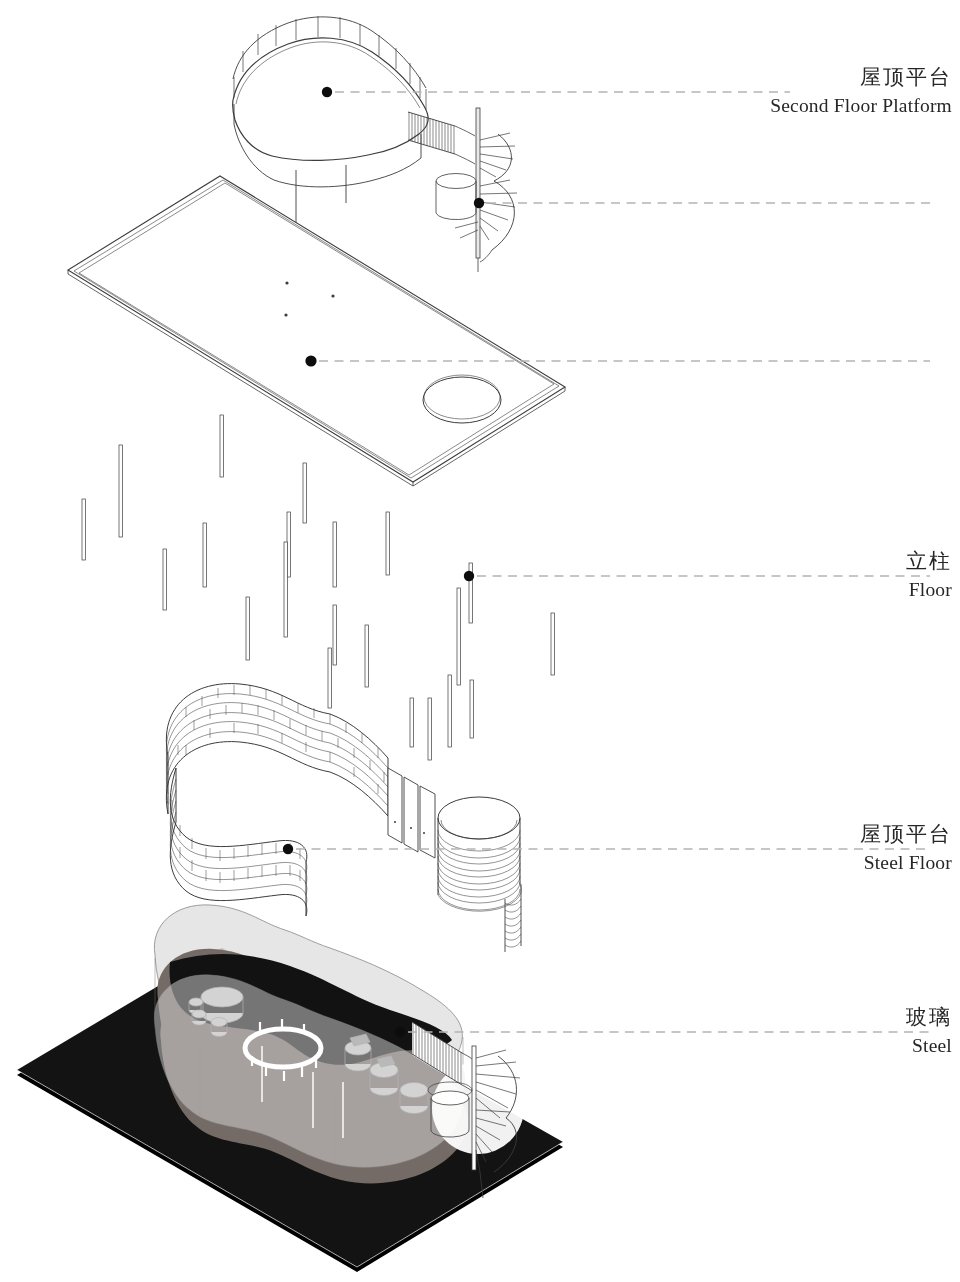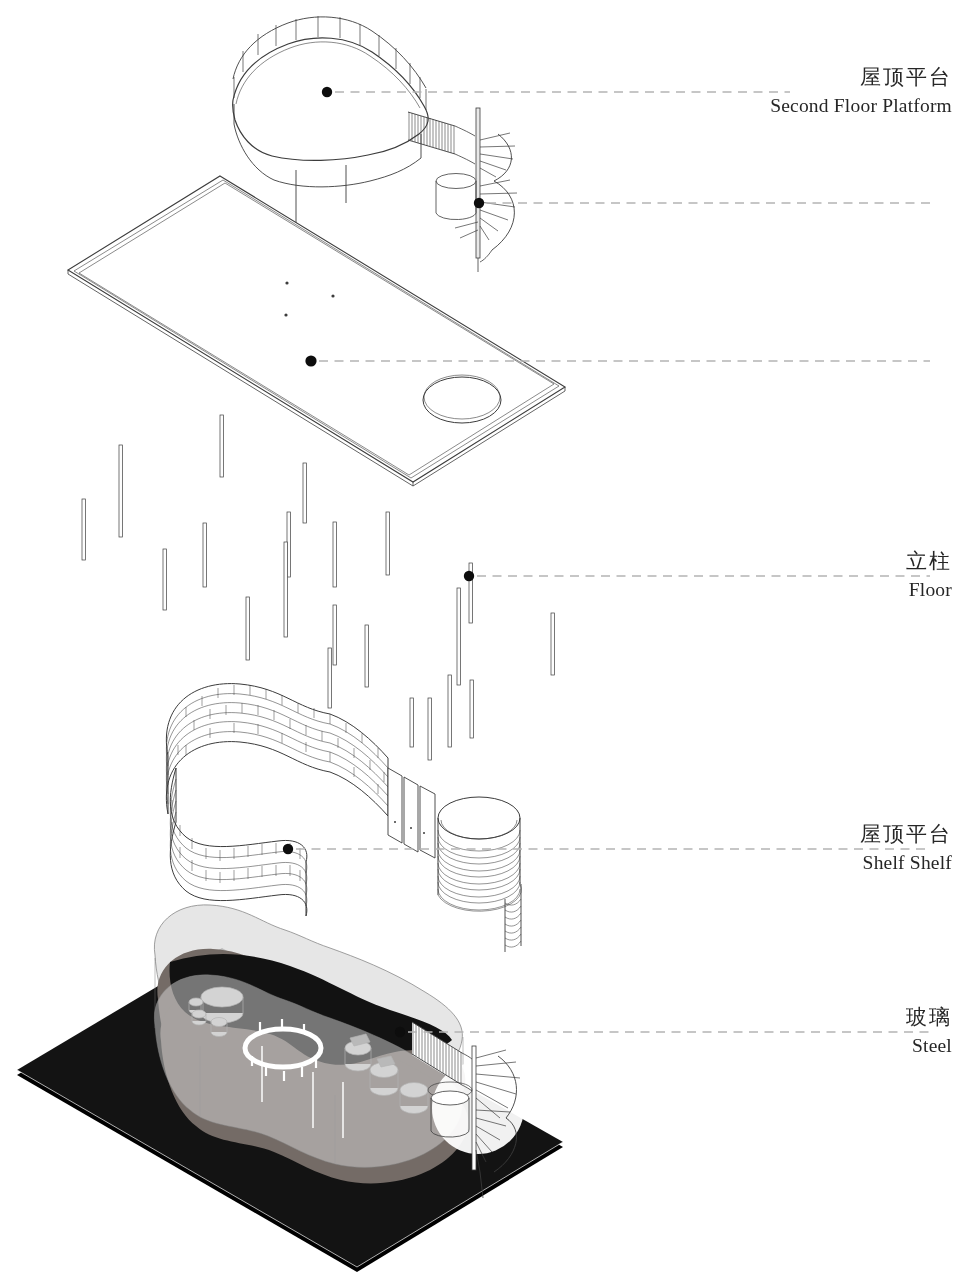--- a/index.html
+++ b/index.html
@@ -248,20 +248,20 @@
 <div class="label" style="top:64px">
   <div class="zh">屋顶平台</div>
   <div class="en">Second Floor Platform</div>
 </div>
 <div class="label" style="top:548px">
   <div class="zh">立柱</div>
   <div class="en">Floor</div>
 </div>
 <div class="label" style="top:821px">
   <div class="zh">屋顶平台</div>
-  <div class="en">Shelf Shelf</div>
+  <div class="en">Steel Floor</div>
 </div>
 <div class="label" style="top:1004px">
   <div class="zh">玻璃</div>
   <div class="en">Steel</div>
 </div>
 
 </div>
 
 </body></html>

